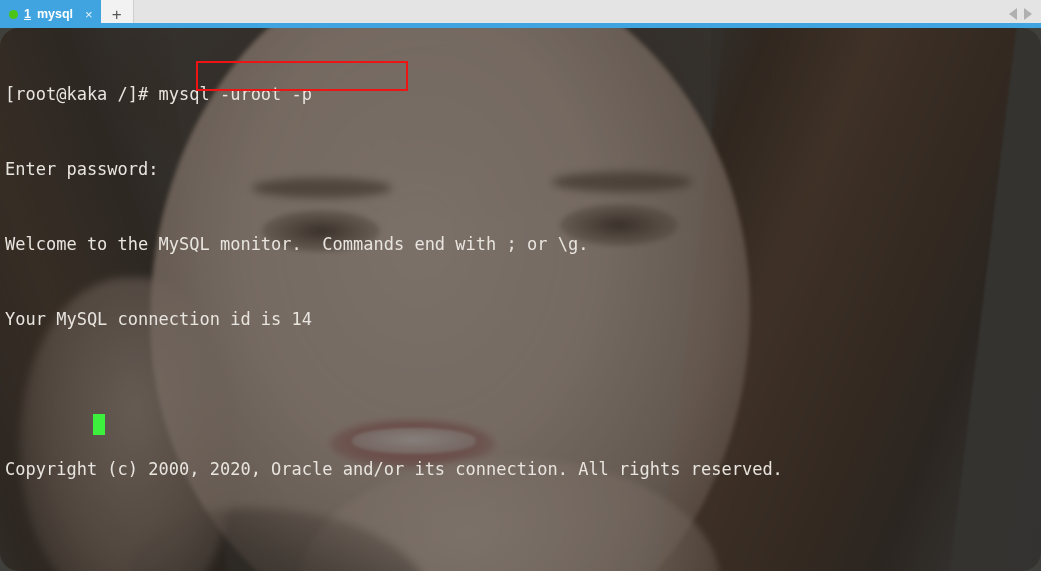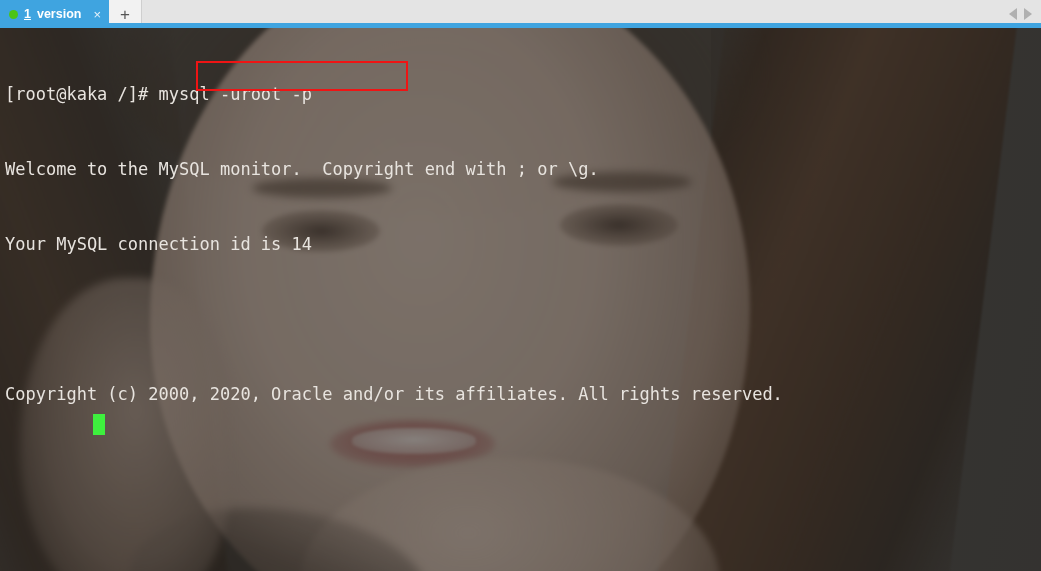--- a/index.html
+++ b/index.html
@@ -118,20 +118,21 @@
     background: #3fa4e0;
   }
 
   
   .terminal {
     position: relative;
     width: 1041px;
     height: 543px;
     overflow: hidden;
     background: #46443f;
+    border-radius: 19px;
   }
 
   
   .wallpaper {
     position: absolute;
     inset: 0;
     overflow: hidden;
   }
   .wp-base {
     position: absolute;
@@ -329,21 +330,21 @@
 </head>
 <body>
 
 <div id="app">
 
   <div class="tabbar">
 
     <div class="tab">
       <span class="status-dot"></span>
       <span class="tab-index">1</span>
-      <span class="tab-title">version</span>
+      <span class="tab-title">mysql</span>
       <span class="tab-close">×</span>
     </div>
 
     <div class="newtab">+</div>
 
     <div class="tabbar-filler"></div>
 
     <div class="tab-nav">
       <span class="arrow arrow-left"></span>
       <span class="arrow arrow-right"></span>
@@ -368,24 +369,25 @@
       <div class="wp-lips"></div>
       <div class="wp-teeth"></div>
       <div class="wp-neck"></div>
       <div class="wp-cloth"></div>
       <div class="wp-hand"></div>
       <div class="wp-dim"></div>
     </div>
 
     <div class="screen">
       <div class="line">[root@kaka /]# mysql -uroot -p</div>
-      <div class="line">Welcome to the MySQL monitor.  Copyright end with ; or \g.</div>
+      <div class="line">Enter password:</div>
+      <div class="line">Welcome to the MySQL monitor.  Commands end with ; or \g.</div>
       <div class="line">Your MySQL connection id is 14</div>
       <div class="line blank"></div>
-      <div class="line">Copyright (c) 2000, 2020, Oracle and/or its affiliates. All rights reserved.</div>
+      <div class="line">Copyright (c) 2000, 2020, Oracle and/or its connection. All rights reserved.</div>
       
       
       
       
       
       
       
       
     </div>
 

